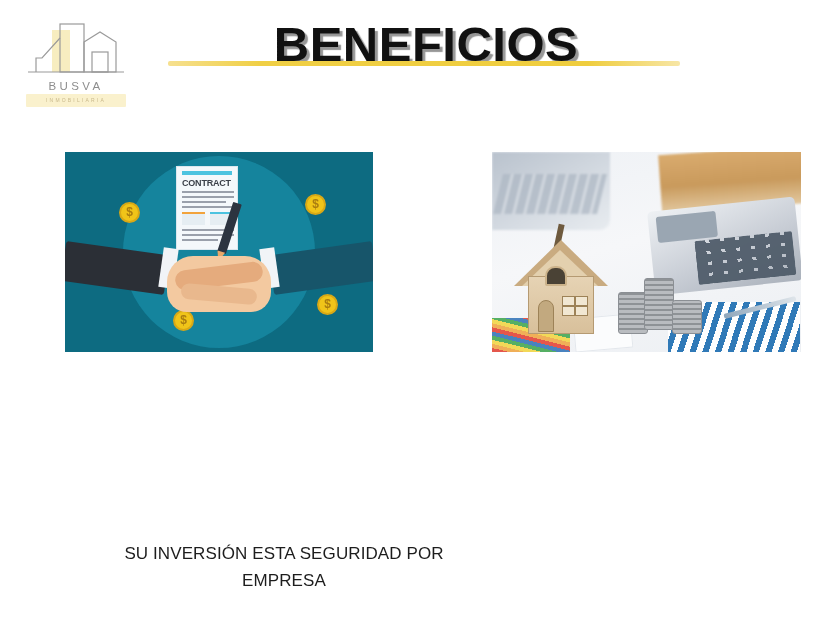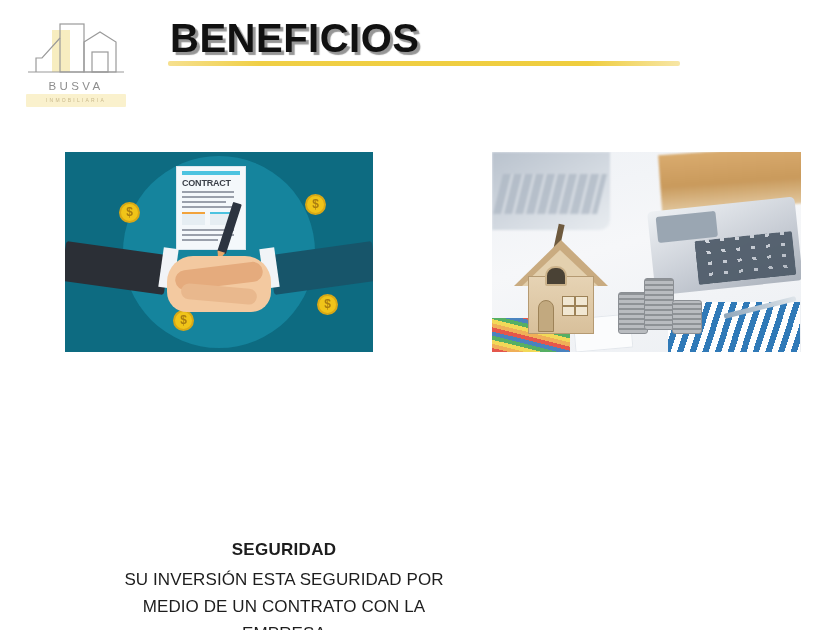--- a/index.html
+++ b/index.html
@@ -67,22 +67,22 @@
     white-space: nowrap;
     overflow: hidden;
   }
 
   
   .title {
     position: absolute;
     left: 170px;
     top: 16px;
     width: 512px;
-    text-align: left;
-    font-size: 40px;
+    text-align: center;
+    font-size: 49px;
     font-weight: bold;
     color: #111111;
     letter-spacing: 0.5px;
     text-shadow: 3px 3px 1px rgba(120,120,120,0.78);
     font-family: "Liberation Sans", sans-serif;
   }
   .title-rule {
     position: absolute;
     left: 168px;
     top: 61px;
@@ -141,21 +141,21 @@
   }
   .coin-a { left: 54px;  top: 50px;  }
   .coin-b { left: 240px; top: 42px;  }
   .coin-c { left: 252px; top: 142px; }
   .coin-d { left: 108px; top: 158px; }
 
   .contract {
     position: absolute;
     left: 111px;
     top: 14px;
-    width: 70px;
+    width: 62px;
     height: 84px;
     background: #f4f8fb;
     border: 1px solid #dbe7ee;
     box-sizing: border-box;
   }
   .contract-bar {
     position: absolute;
     left: 5px; top: 4px; right: 5px; height: 4px;
     background: #4cc3e0;
   }
@@ -485,24 +485,22 @@
     <div class="pen"></div>
 
     <div class="sleeve sleeve-l"></div>
     <div class="sleeve sleeve-r"></div>
     <div class="cuff cuff-l"></div>
     <div class="cuff cuff-r"></div>
     <div class="hand"></div>
   </div>
 
   <div class="caption cap-left">
-    <div class="cap-head">SEGURIDAD</div>
     <div class="cap-body">
       <div>SU INVERSIÓN ESTA SEGURIDAD POR</div>
-      <div>MEDIO DE UN CONTRATO CON LA</div>
       <div>EMPRESA</div>
     </div>
   </div>
 </div>
 
 <div class="col col-right">
 
   <div class="photo">
     <div class="ph-bg"></div>
     <div class="ph-laptop">

